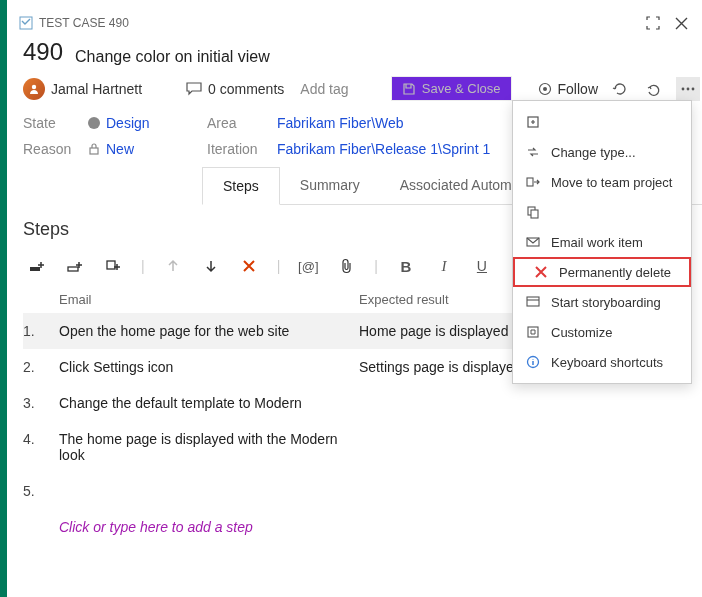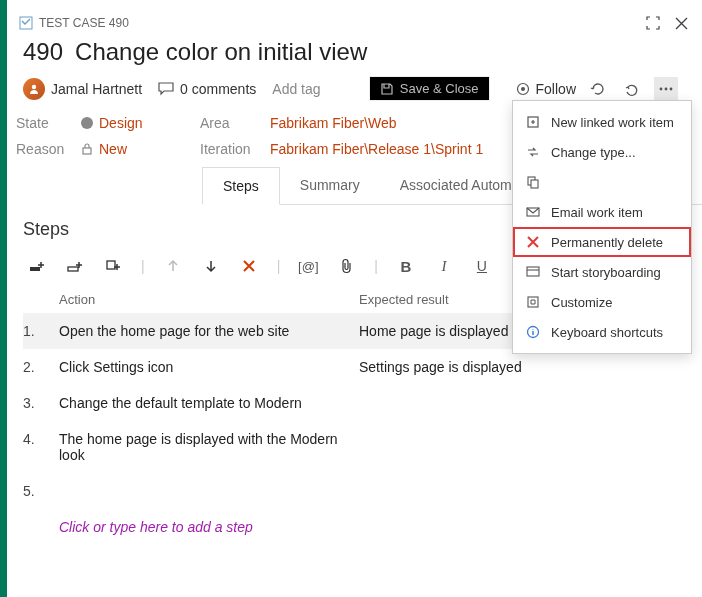--- a/index.html
+++ b/index.html
@@ -41,44 +41,44 @@
   }
   .title-row {
     display: flex; align-items: flex-end;
     padding: 2px 12px 6px 16px;
     gap: 12px;
   }
   .title-id {
     font-size: 24px; font-weight: 400; color: #222;
   }
   .title-text {
-    font-size: 24px; font-weight: 400; color: #222;
+    font-size: 16px; font-weight: 400; color: #222;
   }
   .meta-row {
     display: flex; align-items: center;
-    padding: 4px 24px 8px 16px;
+    padding: 4px 2px 8px 16px;
     gap: 16px;
     position: relative;
   }
   .user-chip {
     display: flex; align-items: center; gap: 6px;
   }
   .avatar {
     width: 22px; height: 22px; border-radius: 50%;
     background: linear-gradient(135deg,#e47a2e 0%,#b94e1f 100%);
     display: flex; align-items: center; justify-content: center;
     color: #fff; font-size: 11px;
   }
   .comments {
-    display: flex; align-items: center; gap: 6px; color: #333;
+    display: flex; align-items: center; gap: 6px; color: #333; margin-left: 28px;
   }
   .addtag { color: #888; cursor: pointer; }
   .meta-spacer { flex: 1; }
   .saveclose {
-    background: #000000; color: #bbb;
+    background: #6d28d9; color: #bbb;
     border: 1px solid #eee;
     padding: 4px 10px;
     display: flex; align-items: center; gap: 6px;
     cursor: default;
     font-size: 13px;
   }
   .topright-actions {
     display: flex; align-items: center; gap: 10px;
     margin-left: 10px;
   }
@@ -86,30 +86,30 @@
     display: flex; align-items: center; gap: 6px; cursor: pointer;
   }
   .iconbtn {
     width: 24px; height: 24px;
     display: flex; align-items: center; justify-content: center;
     cursor: pointer; color: #555;
   }
   .iconbtn.active { background: #e8e8e8; }
 
   .fields-row {
-    display: flex; padding: 6px 16px 0 9px; gap: 24px;
+    display: flex; padding: 6px 16px 0 16px; gap: 24px;
   }
   .fields-col1 { width: 160px; }
   .fields-col2 { flex: 1; }
   .field-line {
     display: flex; align-items: center; margin-bottom: 10px; gap: 10px;
     font-size: 14px;
   }
   .field-label { color: #888; width: 55px; }
-  .field-value { display: flex; align-items: center; gap: 6px; color: #c2410c; }
+  .field-value { display: flex; align-items: center; gap: 6px; color: #1d4ed8; }
   .state-dot {
     width: 12px; height: 12px; border-radius: 50%;
     background: #888; display:inline-block;
   }
   .lock-icon { color: #888; }
 
   .tabs {
     display: flex; border-bottom: 1px solid #ddd;
     margin-left: 195px;
     gap: 0;
@@ -164,20 +164,21 @@
     padding: 7px 12px;
     cursor: pointer; color: #333; font-size: 13px;
   }
   .menu-item .mi-icon {
     width: 16px; height: 16px; display:flex; align-items:center; justify-content:center;
     color: #555;
   }
   .menu-item.highlight {
     outline: 2px solid #e03a3a;
     outline-offset: -2px;
+    justify-content: center;
   }
   .menu-item.highlight .mi-icon { color: #e03a3a; }
 
   svg { display: block; }
 </style>
 </head>
 <body>
 
 <div class="left-accent"></div>
 <div class="content">
@@ -357,21 +358,21 @@
         </span>
       <span class="sep">|</span>
       <span class="tbtn" style="font-weight:700;font-size:15px">B</span>
       <span class="tbtn" style="font-style:italic;font-size:15px;font-family:serif">I</span>
       <span class="tbtn" style="text-decoration:underline;font-size:14px">U</span>
     </div>
 
     <div class="tbl">
       <div class="tbl-head">
         <span></span>
-        <span>Action</span>
+        <span>Email</span>
         <span>Expected result</span>
       </div>
       <div class="tbl-row">
         <span class="rownum">1.</span>
         <span>Open the home page for the web site</span>
         <span>Home page is displayed</span>
       </div>
       <div class="tbl-row">
         <span class="rownum">2.</span>
         <span>Click Settings icon</span>
@@ -402,29 +403,37 @@
 </div>
 
 <div class="context-menu">
   <div class="menu-item">
     <span class="mi-icon">
         <svg width="14" height="14" viewBox="0 0 14 14">
           <rect x="2" y="2" width="10" height="10" fill="none" stroke="#555" stroke-width="1.2"></rect>
           <path d="M7 5v4 M5 7h4" stroke="#555" stroke-width="1.2"></path>
         </svg>
       </span>
-    <span>New linked work item</span>
   </div>
   <div class="menu-item">
     <span class="mi-icon">
         <svg width="14" height="14" viewBox="0 0 14 14">
           <path d="M2 5h7l-2-2 M12 9H5l2 2" fill="none" stroke="#555" stroke-width="1.2"></path>
         </svg>
       </span>
     <span>Change type...</span>
+  </div>
+  <div class="menu-item">
+    <span class="mi-icon">
+        <svg width="14" height="14" viewBox="0 0 14 14">
+          <rect x="1" y="3" width="6" height="8" fill="none" stroke="#555" stroke-width="1.1"></rect>
+          <path d="M8 7h5 M11 5l2 2-2 2" fill="none" stroke="#555" stroke-width="1.2"></path>
+        </svg>
+      </span>
+    <span>Move to team project</span>
   </div>
   <div class="menu-item">
     <span class="mi-icon">
         <svg width="14" height="14" viewBox="0 0 14 14">
           <rect x="2" y="2" width="7" height="8" fill="none" stroke="#555" stroke-width="1.1"></rect>
           <rect x="5" y="5" width="7" height="8" fill="#fff" stroke="#555" stroke-width="1.1"></rect>
         </svg>
       </span>
   </div>
   <div class="menu-item">

